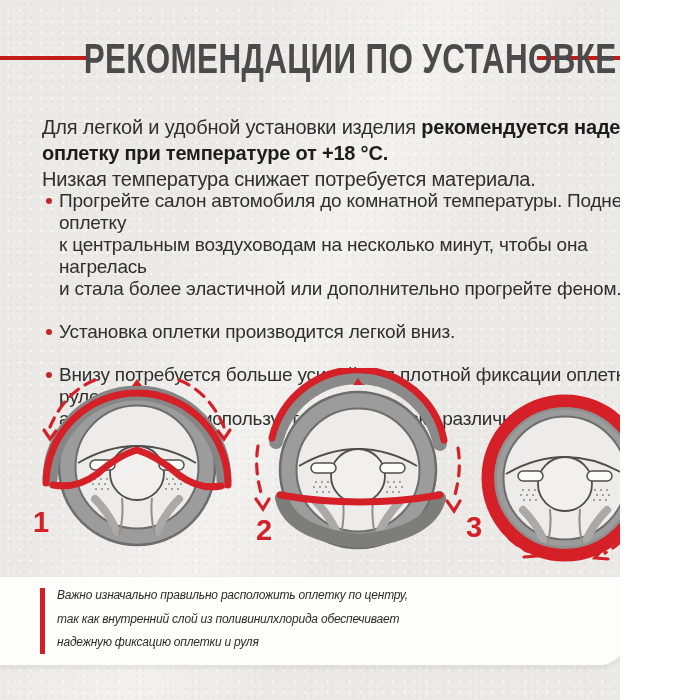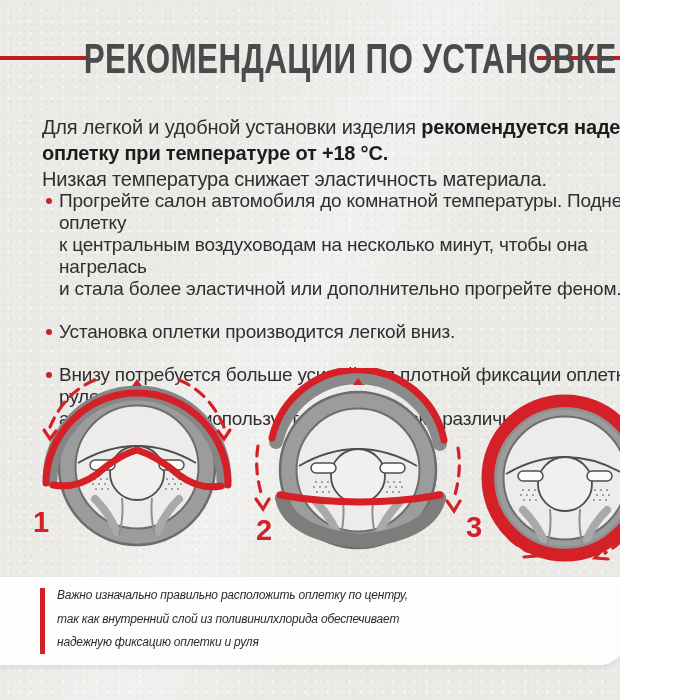--- a/index.html
+++ b/index.html
@@ -59,21 +59,21 @@
 <body>
 
 <div class="canvas">
 
   <div class="hline left"></div>
   <div class="hline right"></div>
   <h1 class="title">РЕКОМЕНДАЦИИ ПО УСТАНОВКЕ</h1>
 
   <div class="intro"><span>Для легкой и удобной установки изделия </span><span class="b">рекомендуется надевать
 оплетку при температуре от +18 °С.</span>
-    <div>Низкая температура снижает эластичность материала.</div>
+    <div>Низкая температура снижает потребуется материала.</div>
   </div>
 
   <ul class="bullets">
     <li class="bullet">
       <span class="dot"></span>
       <span class="bullet-text">Прогрейте салон автомобиля до комнатной температуры. Поднесите оплетку
 к центральным воздуховодам на несколько минут, чтобы она нагрелась
 и стала более эластичной или дополнительно прогрейте феном.</span>
     </li>
     <li class="bullet">

